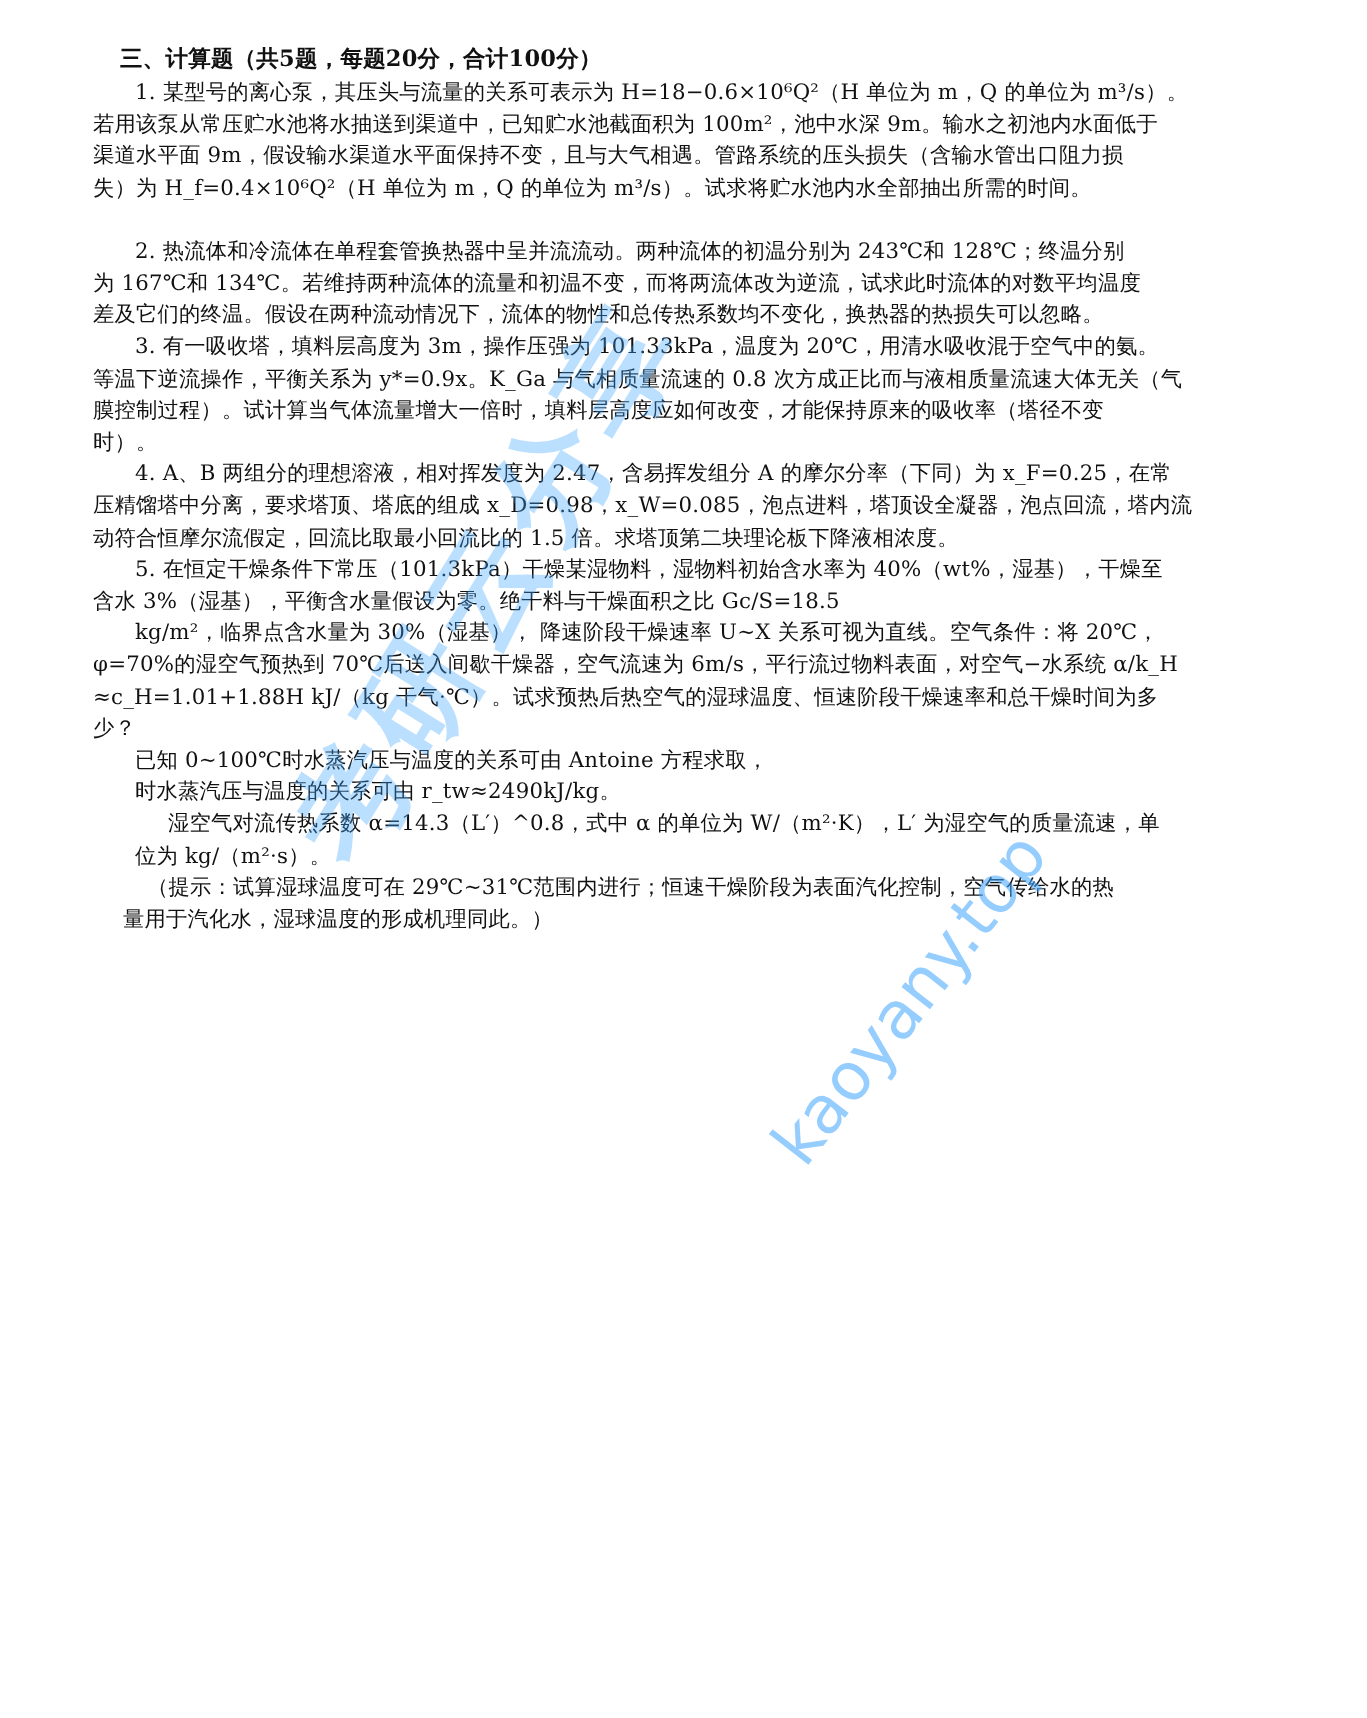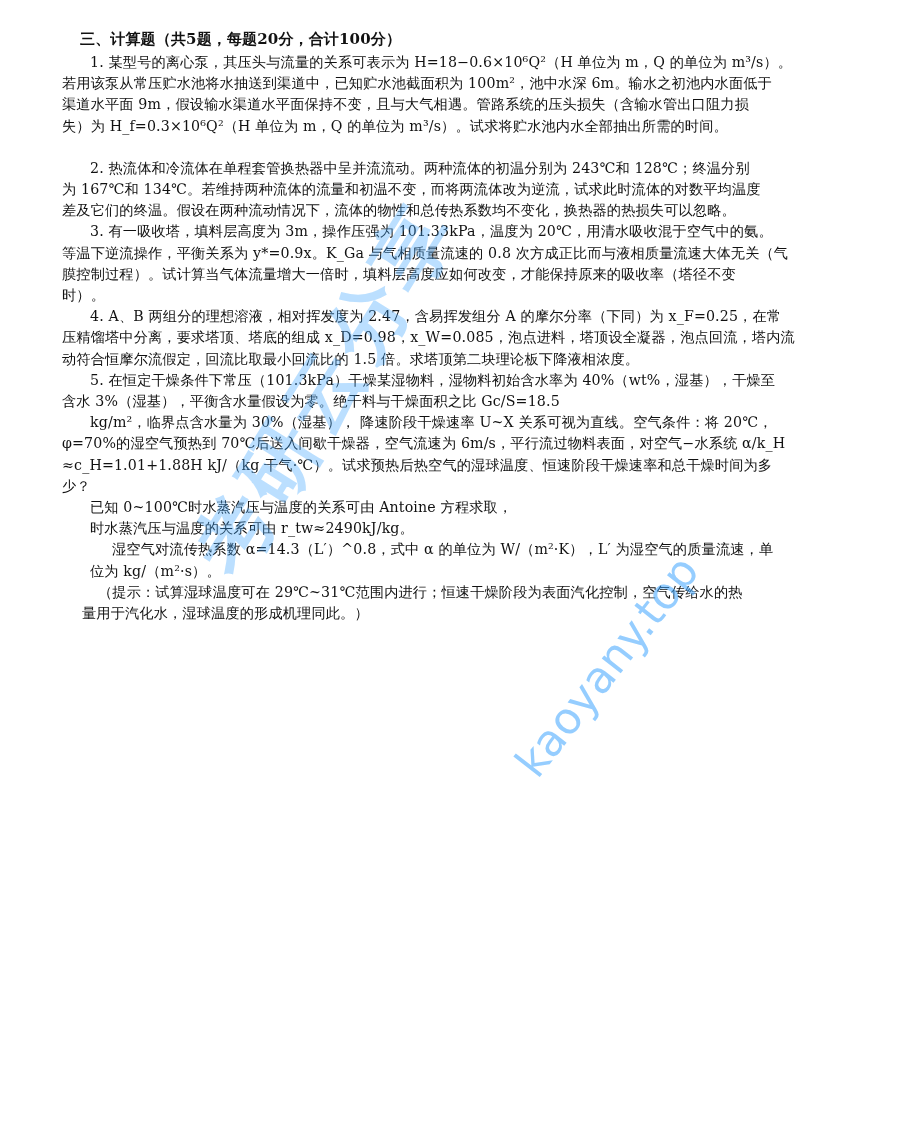--- a/index.html
+++ b/index.html
@@ -17,23 +17,23 @@
 </style>
 </head>
 <body>
 
 <div class="page">
   <div class="content">
     <div class="section-title">三、计算题（共5题，每题20分，合计100分）</div>
 
     <div>
       <p class="line" style="padding-left:28px">1.  某型号的离心泵，其压头与流量的关系可表示为 H=18−0.6×10⁶Q²（H 单位为 m，Q 的单位为 m³/s）。</p>
-      <p class="line">若用该泵从常压贮水池将水抽送到渠道中，已知贮水池截面积为 100m²，池中水深 6m。输水之初池内水面低于</p>
+      <p class="line">若用该泵从常压贮水池将水抽送到渠道中，已知贮水池截面积为 100m²，池中水深 9m。输水之初池内水面低于</p>
       <p class="line">渠道水平面 9m，假设输水渠道水平面保持不变，且与大气相遇。管路系统的压头损失（含输水管出口阻力损</p>
-      <p class="line">失）为 H_f=0.3×10⁶Q²（H 单位为 m，Q 的单位为 m³/s）。试求将贮水池内水全部抽出所需的时间。</p>
+      <p class="line">失）为 H_f=0.4×10⁶Q²（H 单位为 m，Q 的单位为 m³/s）。试求将贮水池内水全部抽出所需的时间。</p>
     </div>
 
     <div class="gap"></div>
 
     <div>
       <p class="line" style="padding-left:28px">2.  热流体和冷流体在单程套管换热器中呈并流流动。两种流体的初温分别为 243℃和 128℃；终温分别</p>
       <p class="line">为 167℃和 134℃。若维持两种流体的流量和初温不变，而将两流体改为逆流，试求此时流体的对数平均温度</p>
       <p class="line">差及它们的终温。假设在两种流动情况下，流体的物性和总传热系数均不变化，换热器的热损失可以忽略。</p>
     </div>
 

